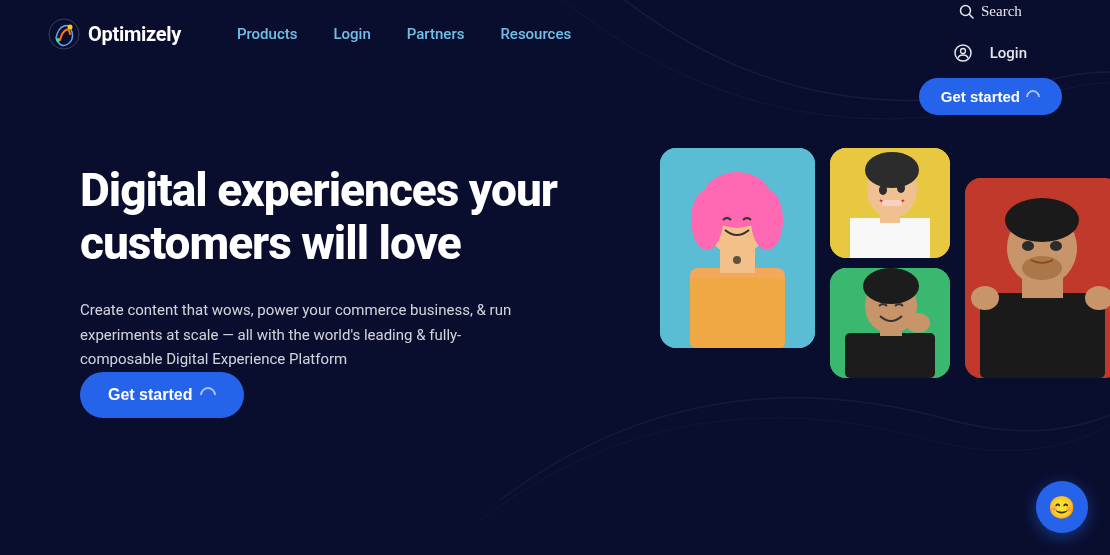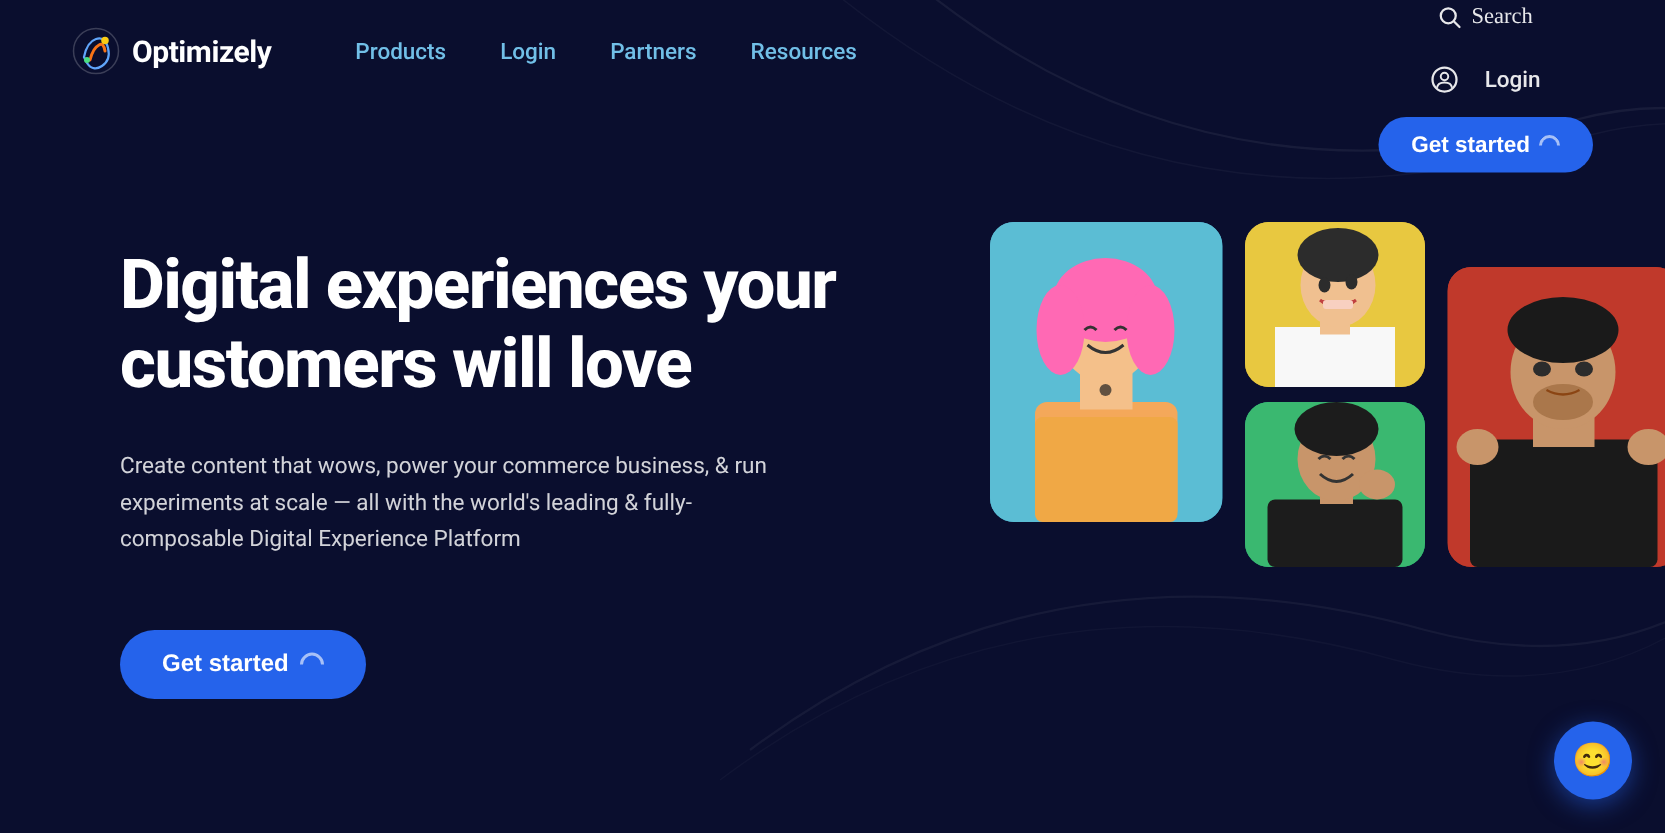--- a/index.html
+++ b/index.html
@@ -153,21 +153,20 @@
       margin-bottom: 28px;
       letter-spacing: -1px;
       margin-top: 26px;
     }
 
     .hero-desc {
       font-size: 15px;
       line-height: 1.65;
       color: rgba(255,255,255,0.82);
       max-width: 440px;
-      margin-bottom: 48px;
     }
 
     .btn-get-started-hero {
       background: #2563eb;
       color: #fff;
       border: none;
       border-radius: 28px;
       padding: 14px 28px;
       font-size: 16px;
       font-weight: 600;

